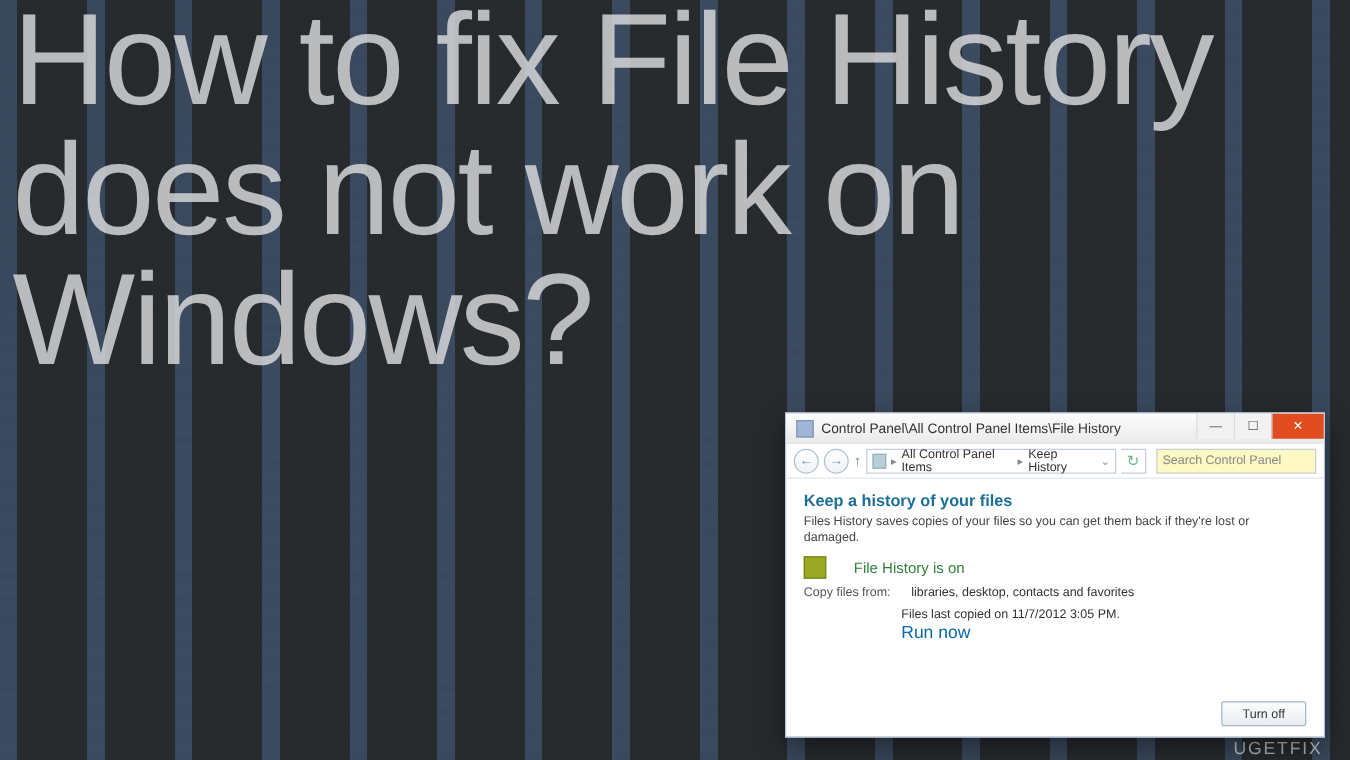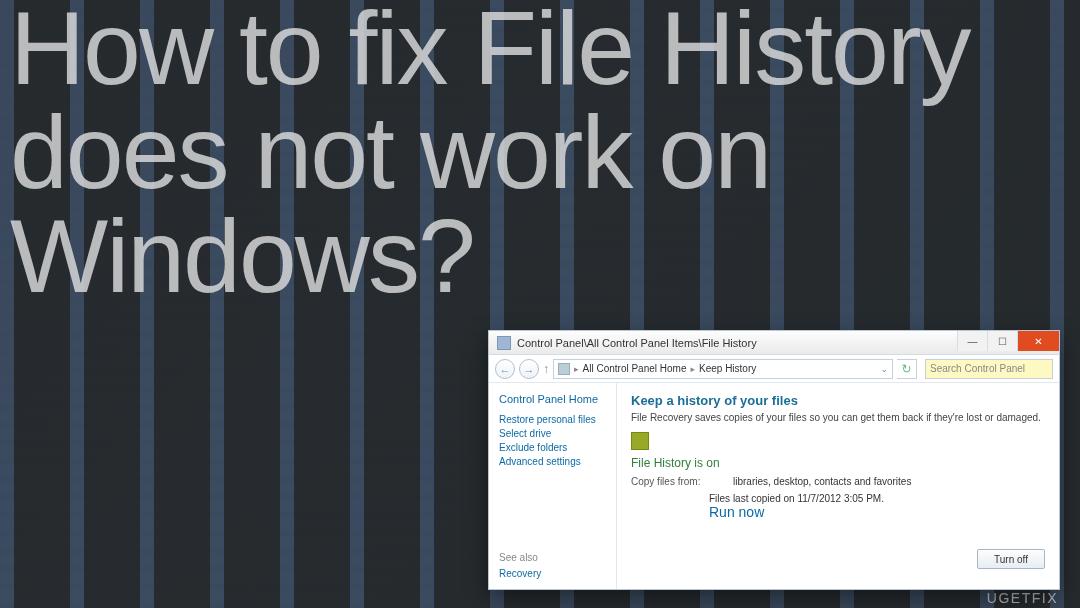--- a/index.html
+++ b/index.html
@@ -39,21 +39,21 @@
       color: rgba(255,255,255,0.65);
       font-size: 14px;
       letter-spacing: 1.5px;
       font-weight: 300;
     }
     
     .win {
       position: absolute;
       right: 20px;
       bottom: 18px;
-      width: 572px;
+      width: 432px;
       height: 260px;
       background: #fff;
       border: 1px solid #b9c7d5;
       box-shadow: 0 8px 22px rgba(0,0,0,0.45);
       display: flex;
       flex-direction: column;
       font-size: 11px;
       color: #333;
     }
     .titlebar {
@@ -128,34 +128,34 @@
     .sidebar a { color:#0b6aa6; font-size:10px; text-decoration:none; display:block; }
     .sidebar .sep-gap { flex:1; }
     .sidebar .see-also { color:#888; font-size:10px; margin-bottom:2px; }
     .content {
       flex:1;
       padding: 10px 14px 8px 14px;
       position:relative;
     }
     .content h2 { color:#1b6f96; font-weight:700; font-size:13px; margin-bottom:3px; }
     .content .desc { font-size:10px; color:#444; line-height:1.3; margin-bottom:8px; }
-    .status-row { display:flex; gap:6px; margin-bottom:6px;flex-direction:column;}
+    .status-row { display:flex; align-items:center; gap:22px; margin-bottom:6px;}
     .status-icon { width:18px; height:18px; background:#99a825; border:1px solid #77861a; }
     .status-text { color:#33803c; font-size:12px; }
-    .kv { display:flex; font-size:10px; gap:24px; }
+    .kv { display:flex; font-size:10px; gap:8px; }
     .kv .k { width:78px; color:#555; }
     .kv .v { color:#333; }
     .drive-row { display:flex; gap:8px; margin-top:2px; }
     .drive-icon { width:24px; height:22px; background:linear-gradient(#e8edf2,#c8d0d8); border:1px solid #aab4be; border-radius:2px; margin-left:78px;}
     .drive-info { font-size:10px; color:#333; line-height:1.3; }
     .runline { margin-top:6px; font-size:10px; color:#333; margin-left:78px;}
     .runlink { color:#0b6aa6; font-size:14px; margin-left:78px; display:block;}
     .turn-off {
       position:absolute;
-      right:14px; bottom:20px;
+      right:14px; bottom:8px;
       width:68px; height:20px;
       border:1px solid #a9b5c3;
       background:linear-gradient(#fdfdfd,#e7edf3);
       font-size:10px; color:#333;
       display:flex; align-items:center; justify-content:center;
       border-radius:2px;
     }
   </style>
 </head>
 <body>
@@ -177,47 +177,37 @@
     </div>
   </div>
 
   <div class="navbar">
     <div class="nav-circle">←</div>
     <div class="nav-circle">→</div>
     <span style="color:#7a8aa0;font-size:12px;">↑</span>
     <div class="addr">
       <span class="crumb-icon"></span>
       <span class="sep">▸</span>
-      <span>All Control Panel Home</span>
+      <span>All Control Panel Items</span>
       <span class="sep">▸</span>
       <span>Keep History</span>
       <span style="flex:1"></span>
       <span class="sep">⌄</span>
     </div>
     <div class="refresh">↻</div>
     <div class="search">
       <span>Search Control Panel</span>
     </div>
   </div>
 
   <div class="body">
-    <div class="sidebar">
-      <div class="home">Control Panel Home</div>
-      <a>Restore personal files</a>
-      <a>Select drive</a>
-      <a>Exclude folders</a>
-      <a>Advanced settings</a>
-      <div class="sep-gap"></div>
-      <div class="see-also">See also</div>
-      <a>Recovery</a>
-    </div>
 
     <div class="content">
       <h2>Keep a history of your files</h2>
-      <div class="desc">File Recovery saves copies of your files so you can get them back if they're lost or damaged.</div>
+      <div class="desc">Files History saves copies of your files so you can get them back if they're lost or damaged.</div>
 
       <div class="status-row">
         <span class="status-icon"></span>
         <span class="status-text">File History is on</span>
       </div>
 
       <div class="kv">
         <span class="k">Copy files from:</span>
         <span class="v">libraries, desktop, contacts and favorites</span>
       </div>

